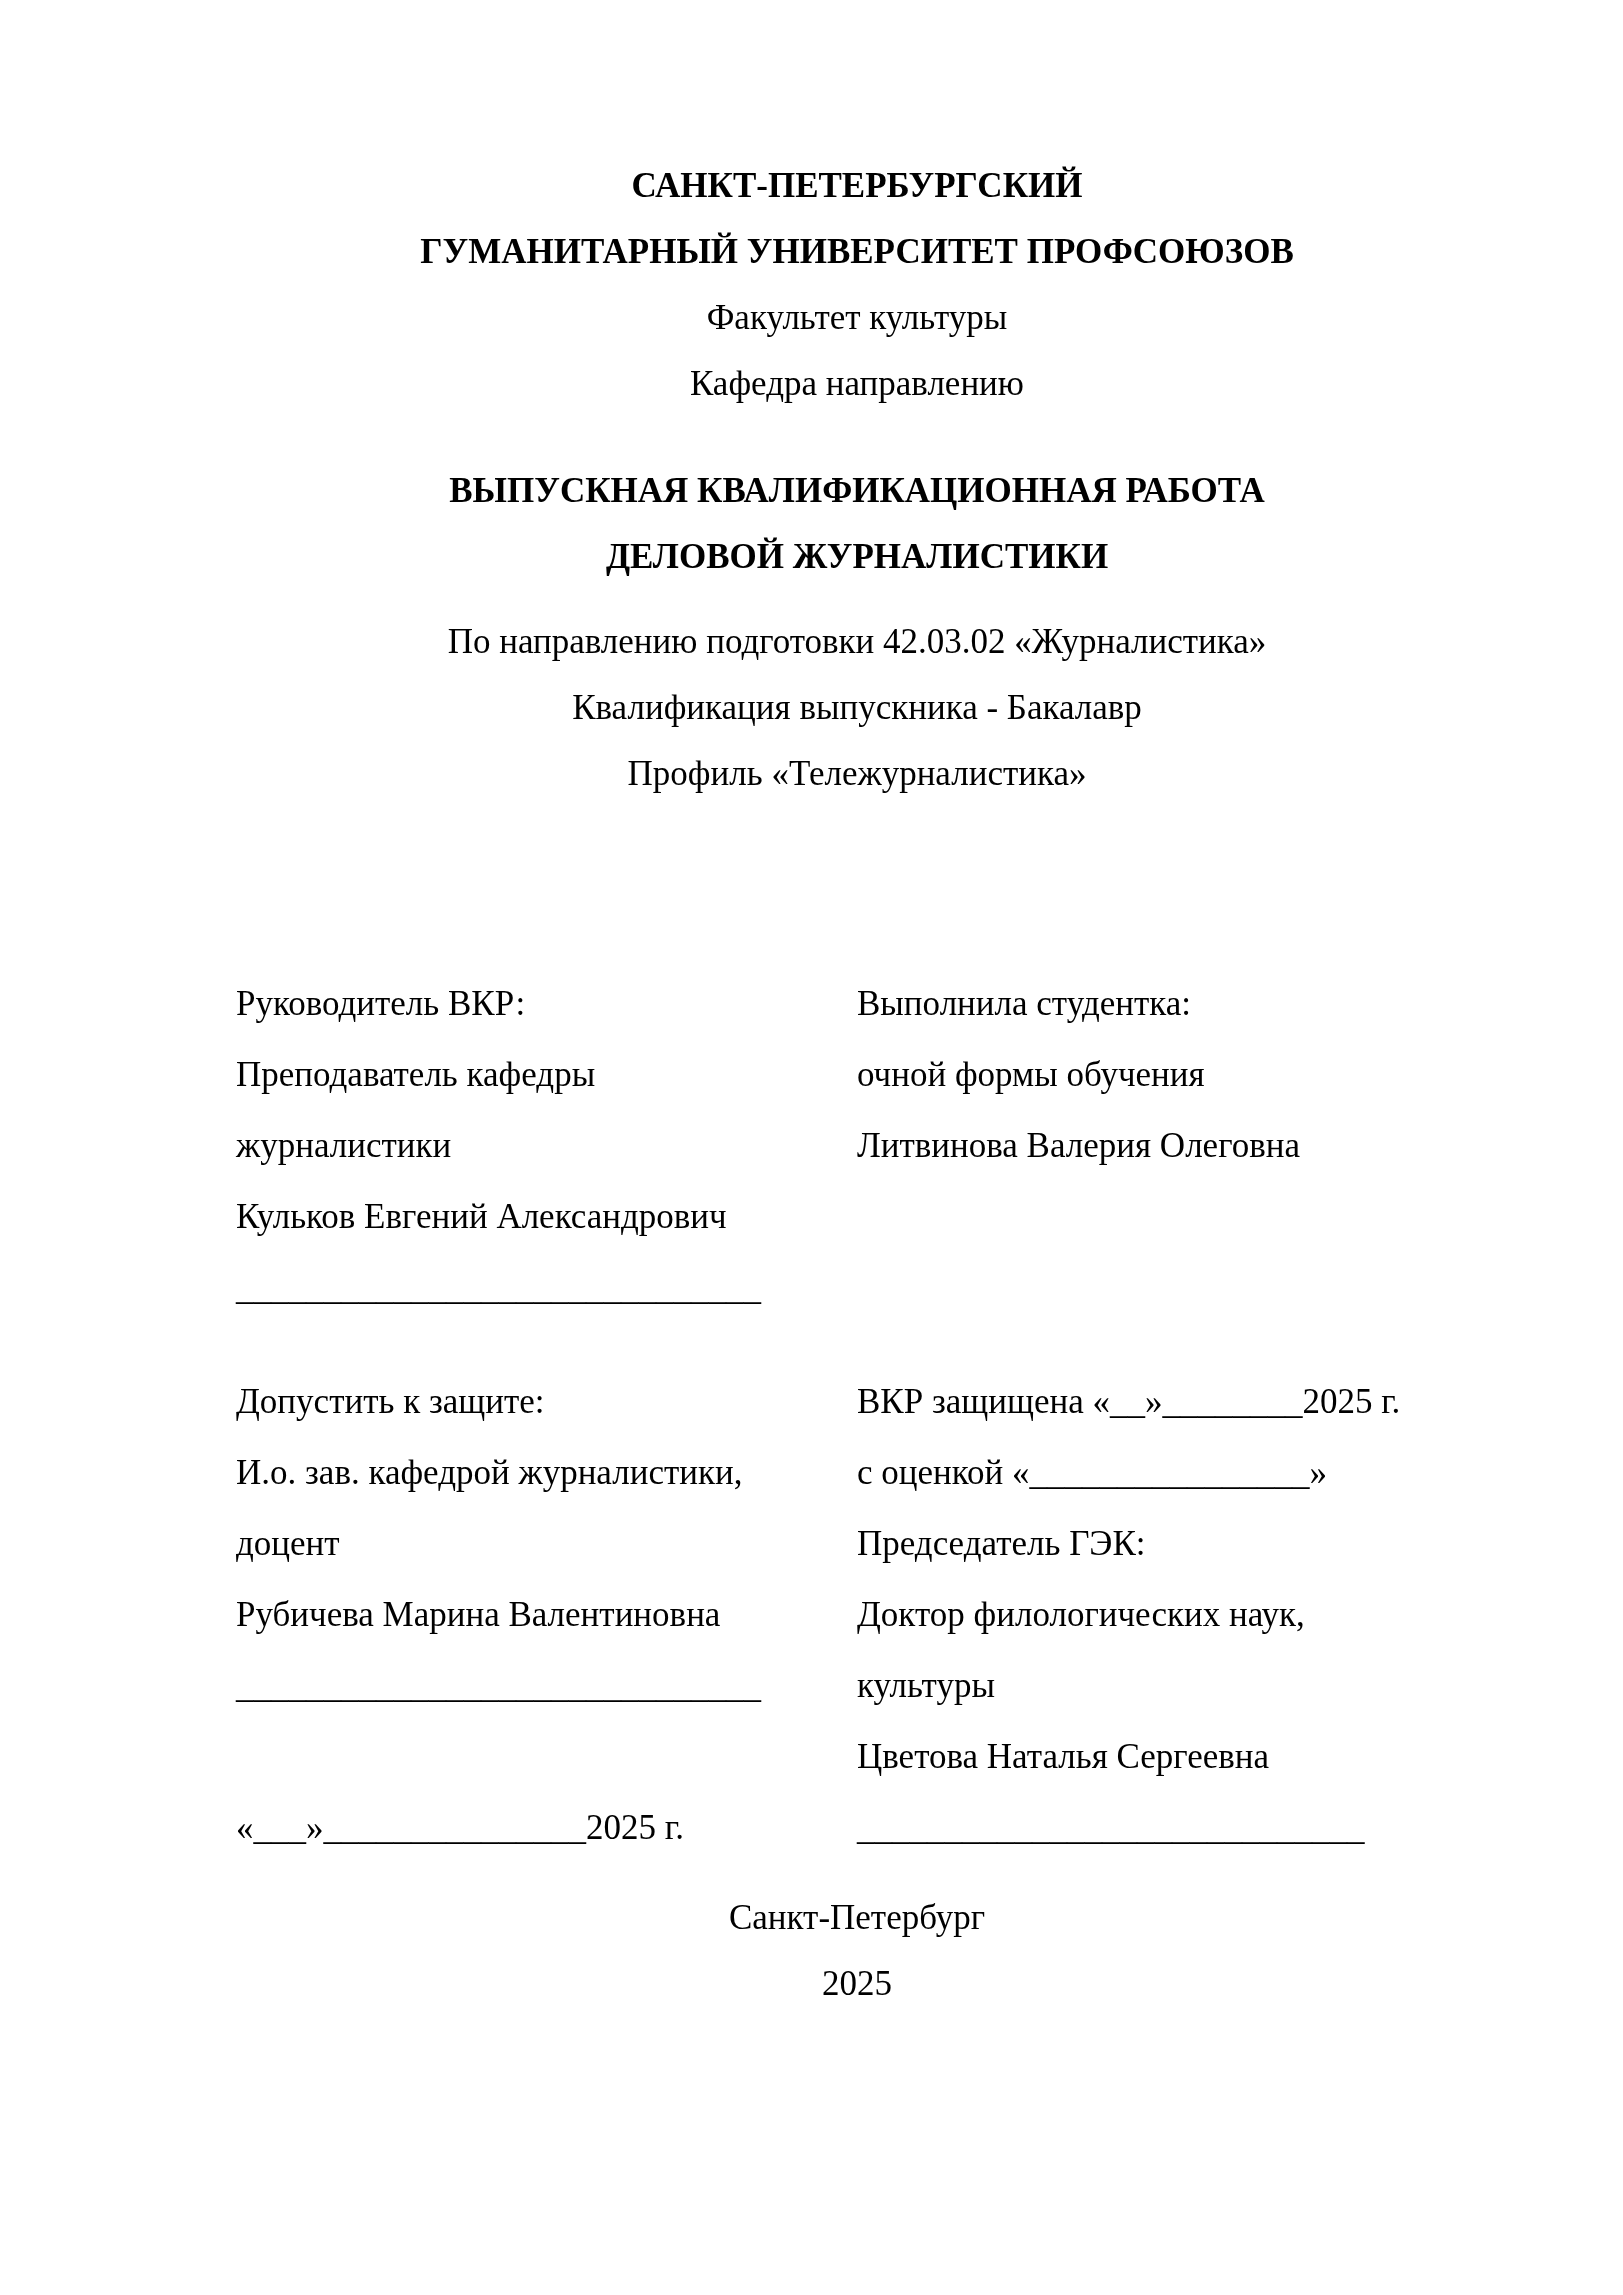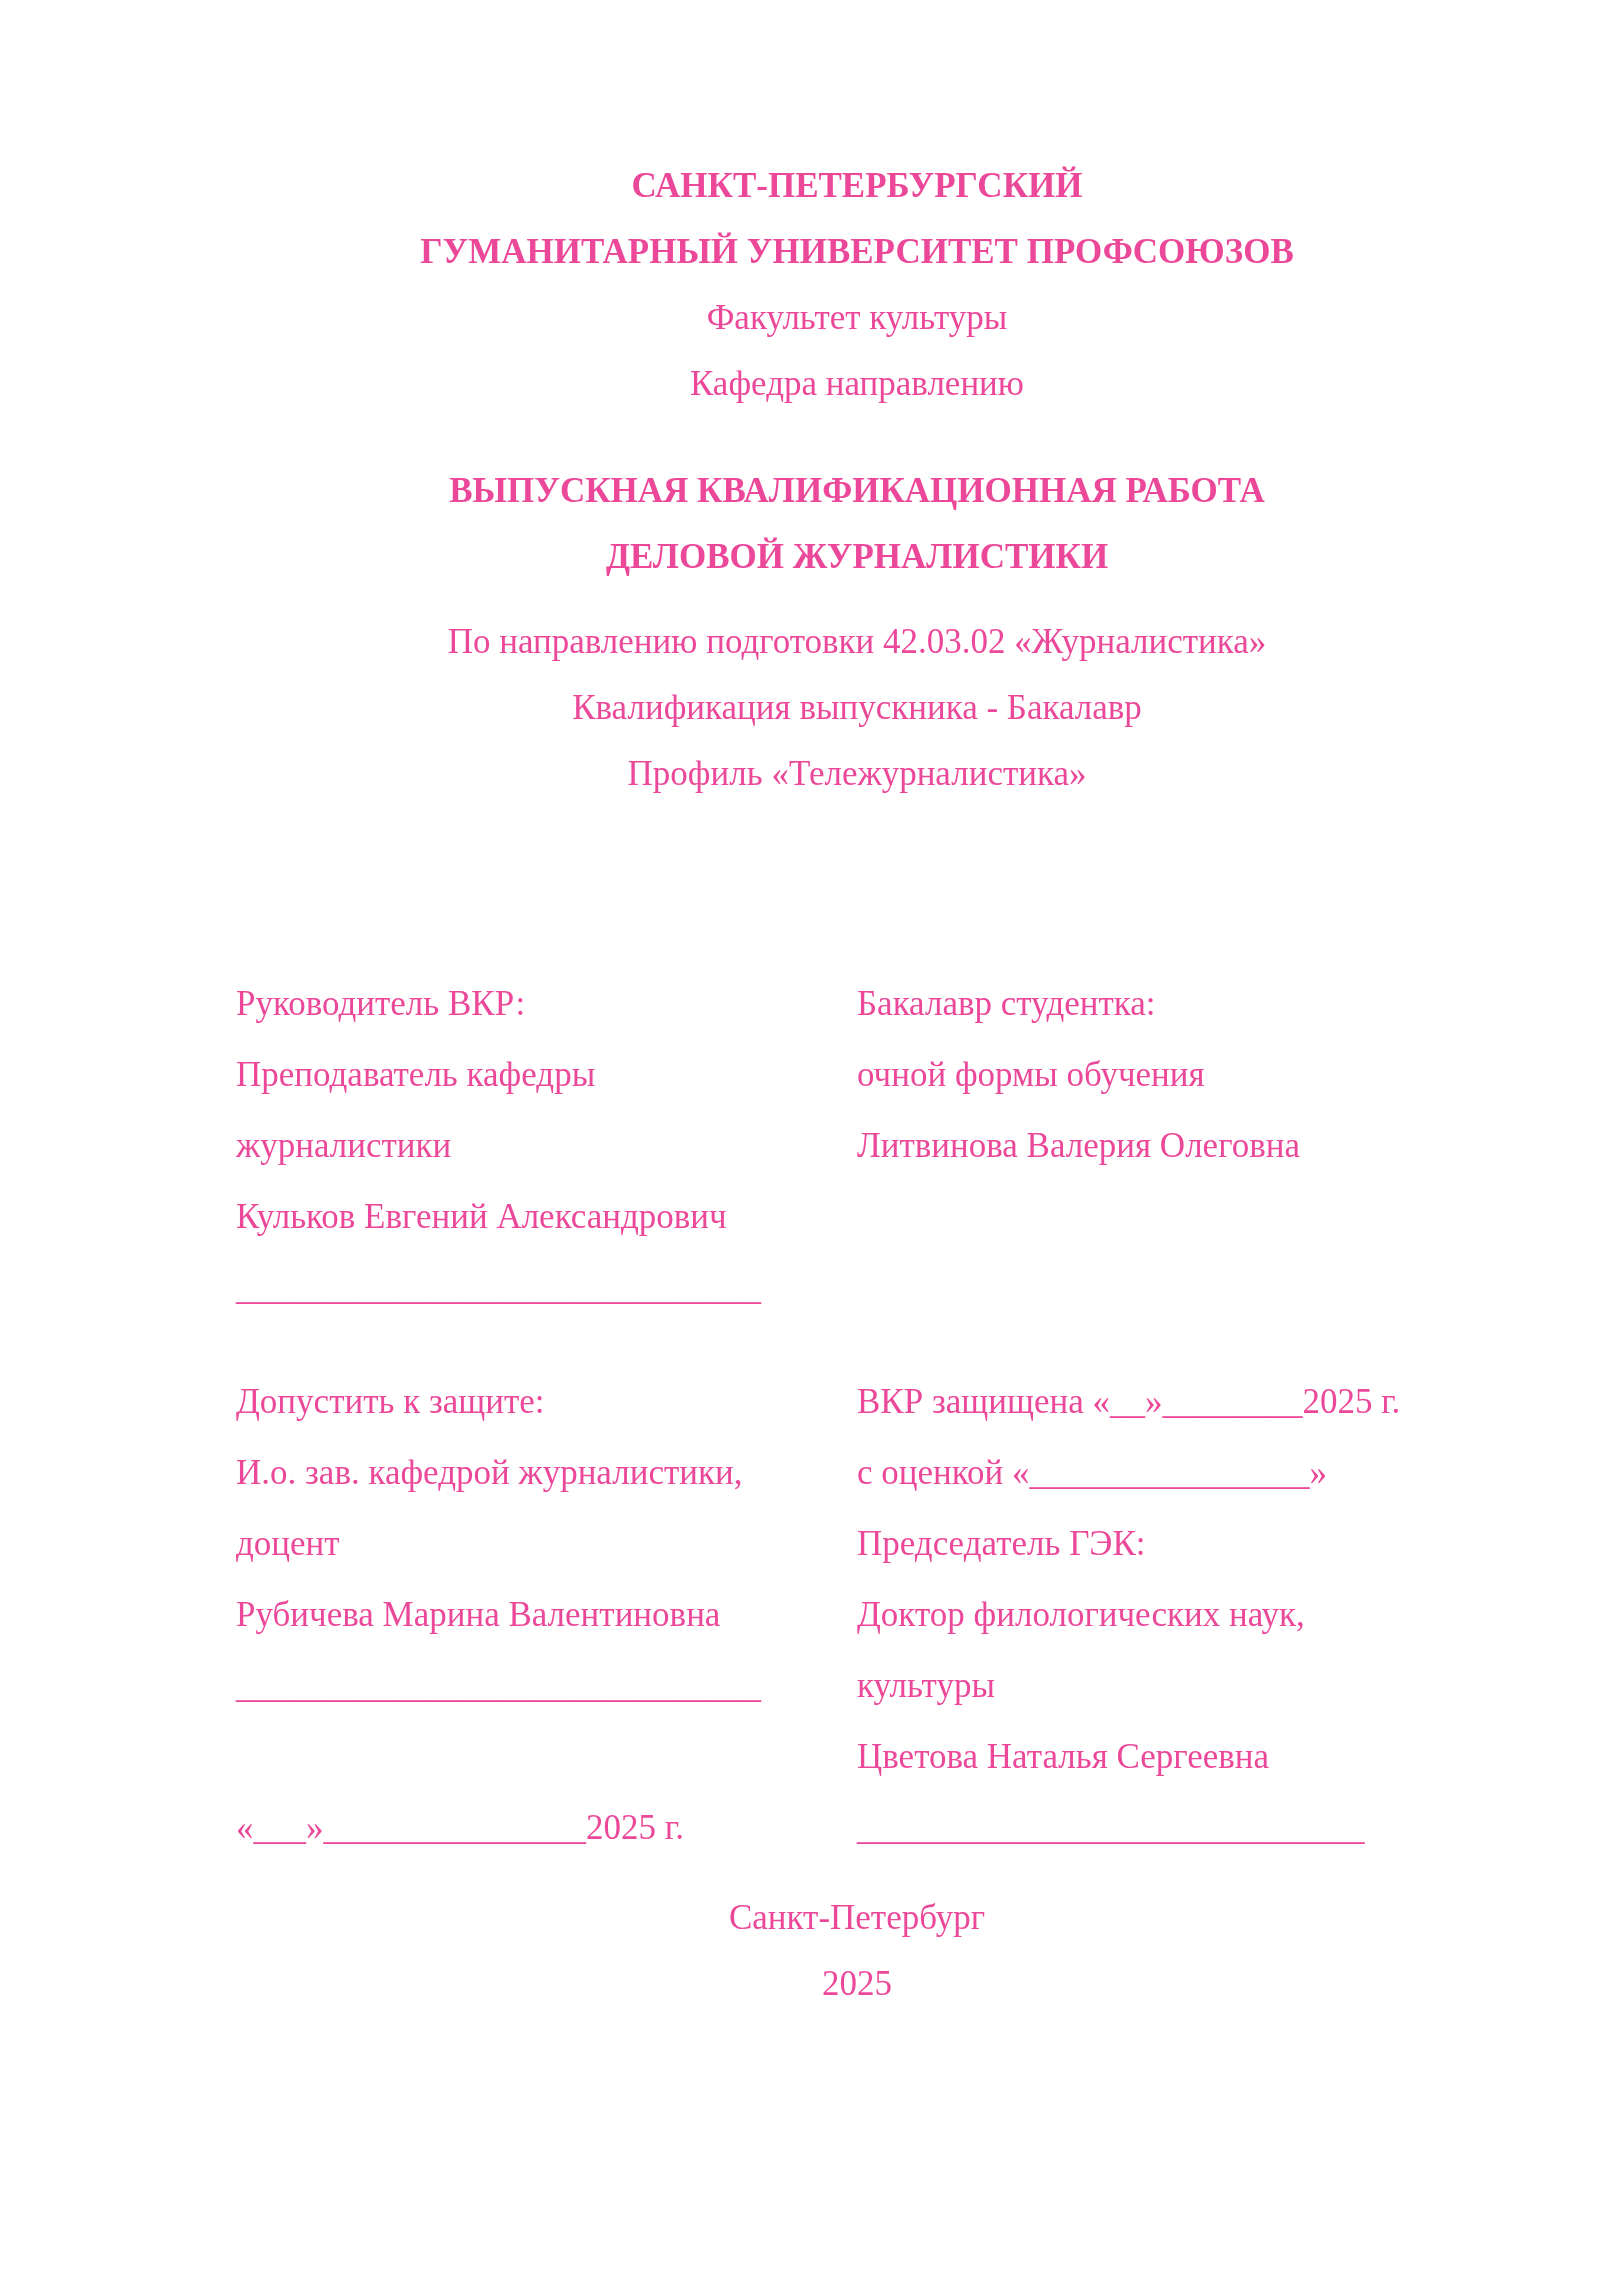--- a/index.html
+++ b/index.html
@@ -2,21 +2,21 @@
 <html style="font-size:12.6px"><head>
 <meta charset="utf-8">
 <style>
   * { box-sizing: border-box; }
   html, body { margin: 0; padding: 0; background: #ffffff; }
   .page {
     position: relative;
     width: 1623px;
     height: 2295px;
     background: #ffffff;
-    color: #ec4899;
+    color: #000000;
     font-family: "Liberation Serif", "DejaVu Serif", serif;
     padding: 153px 145px 0 236px;
     overflow: hidden;
   }
   .center { text-align: center; }
   .bold { font-weight: 700; }
   .hline {
     font-size: 35px;
     line-height: 66px;
     min-height: 66px;
@@ -60,21 +60,21 @@
 
   <div class="columns block-1">
     <div>
       <div class="line">Руководитель ВКР:</div>
       <div class="line">Преподаватель кафедры</div>
       <div class="line">журналистики</div>
       <div class="line">Кульков Евгений Александрович</div>
       <div class="line">______________________________</div>
     </div>
     <div>
-      <div class="line">Бакалавр студентка:</div>
+      <div class="line">Выполнила студентка:</div>
       <div class="line">очной формы обучения</div>
       <div class="line">Литвинова Валерия Олеговна</div>
     </div>
   </div>
 
   <div class="columns block-2">
     <div>
       <div class="line">Допустить к защите:</div>
       <div class="line">И.о. зав. кафедрой журналистики,</div>
       <div class="line">доцент</div>

